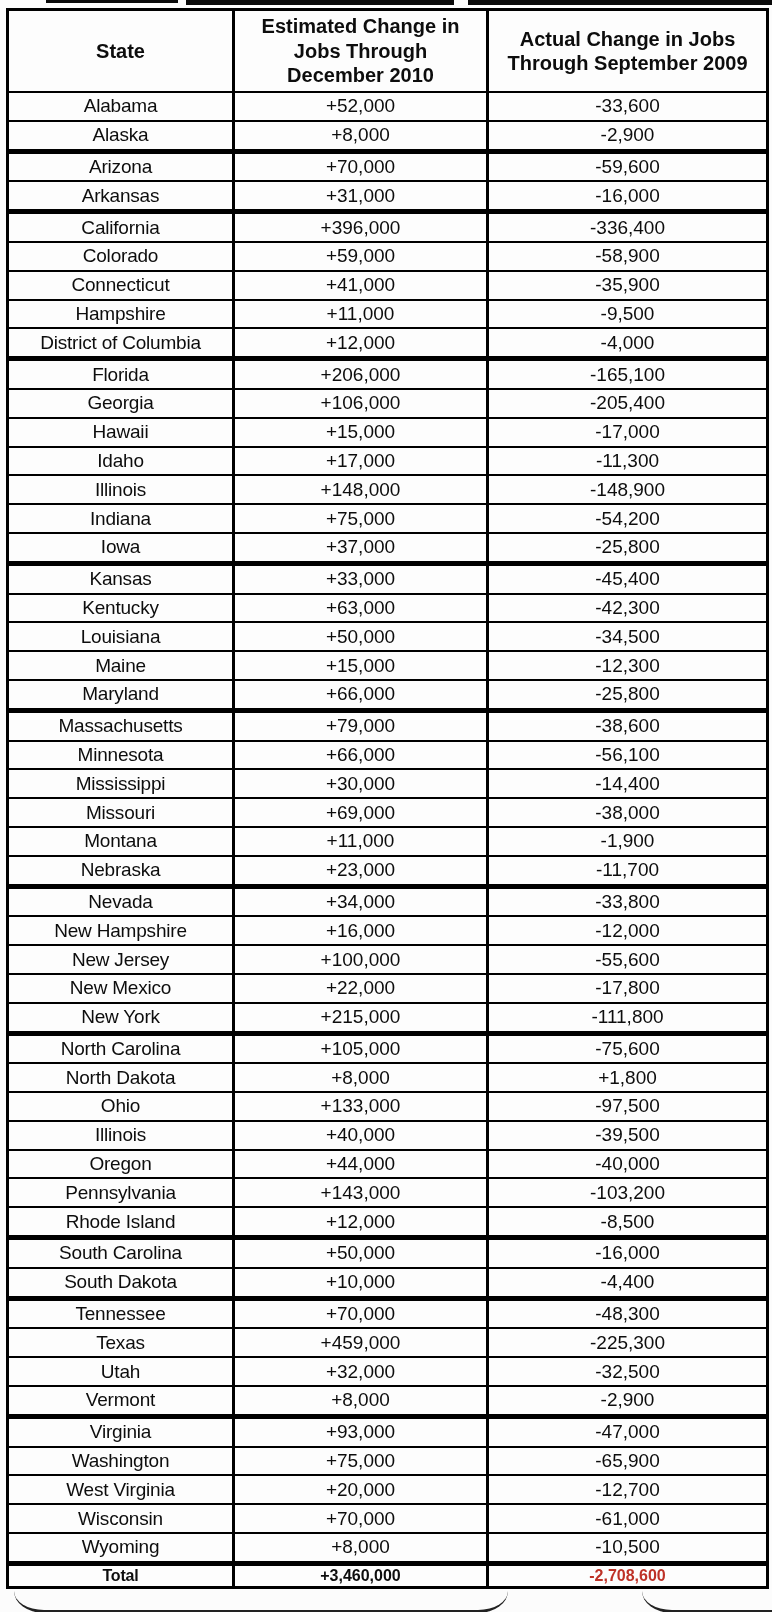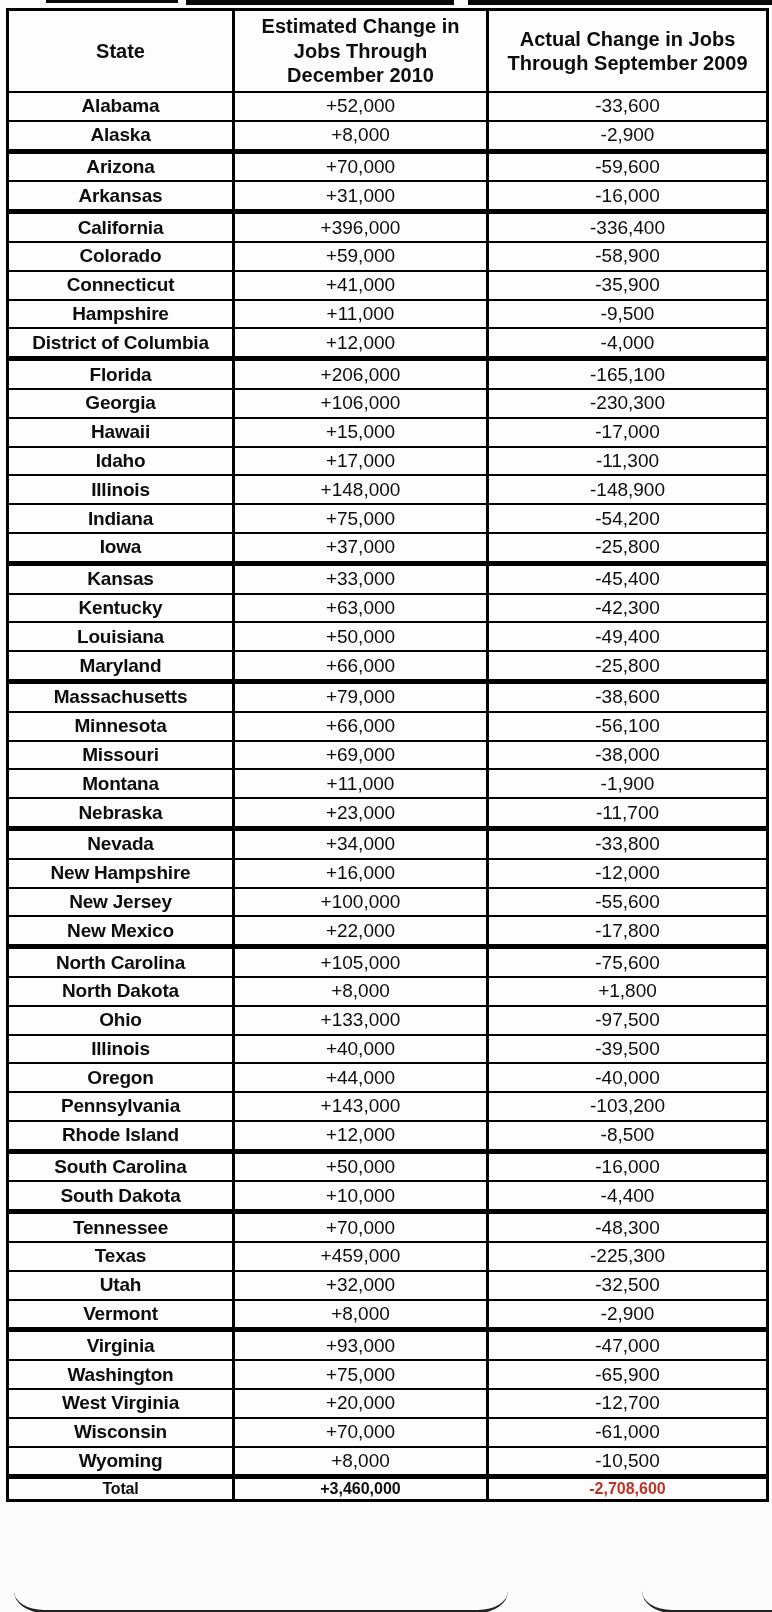--- a/index.html
+++ b/index.html
@@ -41,21 +41,21 @@
     line-height: 1.22;
     height: 74px;
     padding: 3px 16px;
     white-space: normal;
   }
   tbody td {
     height: 26.8px;
     font-size: 19px;
     padding: 0 4px;
   }
-  td.state { font-weight: bold; letter-spacing: -0.2px; }
+  td.state { font-weight: normal; letter-spacing: -0.2px; }
   tr.group-break td { border-top-width: 5px; }
   tr.total-row td { font-weight: bold; }
   tr.total-row td.actual { color: var(--total-red, #be3227); }
   
   .top-artifact {
     position: absolute; top: 0; background: #0a0a0a;
   }
   #top-art-1 { left: 46px;  width: 132px; height: 3px; }
   #top-art-2 { left: 186px; width: 268px; height: 5px; }
   #top-art-3 { left: 468px; width: 304px; height: 5px; }
@@ -143,21 +143,21 @@
     <td class="actual">-4,000</td>
   </tr>
       <tr class="group-break">
     <td class="state">Florida</td>
     <td class="estimated">+206,000</td>
     <td class="actual">-165,100</td>
   </tr>
       <tr>
     <td class="state">Georgia</td>
     <td class="estimated">+106,000</td>
-    <td class="actual">-230,300</td>
+    <td class="actual">-205,400</td>
   </tr>
       <tr>
     <td class="state">Hawaii</td>
     <td class="estimated">+15,000</td>
     <td class="actual">-17,000</td>
   </tr>
       <tr>
     <td class="state">Idaho</td>
     <td class="estimated">+17,000</td>
     <td class="actual">-11,300</td>
@@ -183,38 +183,48 @@
     <td class="actual">-45,400</td>
   </tr>
       <tr>
     <td class="state">Kentucky</td>
     <td class="estimated">+63,000</td>
     <td class="actual">-42,300</td>
   </tr>
       <tr>
     <td class="state">Louisiana</td>
     <td class="estimated">+50,000</td>
-    <td class="actual">-49,400</td>
+    <td class="actual">-34,500</td>
+  </tr>
+      <tr>
+    <td class="state">Maine</td>
+    <td class="estimated">+15,000</td>
+    <td class="actual">-12,300</td>
   </tr>
       <tr>
     <td class="state">Maryland</td>
     <td class="estimated">+66,000</td>
     <td class="actual">-25,800</td>
   </tr>
       <tr class="group-break">
     <td class="state">Massachusetts</td>
     <td class="estimated">+79,000</td>
     <td class="actual">-38,600</td>
   </tr>
       <tr>
     <td class="state">Minnesota</td>
     <td class="estimated">+66,000</td>
     <td class="actual">-56,100</td>
   </tr>
       <tr>
+    <td class="state">Mississippi</td>
+    <td class="estimated">+30,000</td>
+    <td class="actual">-14,400</td>
+  </tr>
+      <tr>
     <td class="state">Missouri</td>
     <td class="estimated">+69,000</td>
     <td class="actual">-38,000</td>
   </tr>
       <tr>
     <td class="state">Montana</td>
     <td class="estimated">+11,000</td>
     <td class="actual">-1,900</td>
   </tr>
       <tr>
@@ -234,20 +244,25 @@
   </tr>
       <tr>
     <td class="state">New Jersey</td>
     <td class="estimated">+100,000</td>
     <td class="actual">-55,600</td>
   </tr>
       <tr>
     <td class="state">New Mexico</td>
     <td class="estimated">+22,000</td>
     <td class="actual">-17,800</td>
+  </tr>
+      <tr>
+    <td class="state">New York</td>
+    <td class="estimated">+215,000</td>
+    <td class="actual">-111,800</td>
   </tr>
       <tr class="group-break">
     <td class="state">North Carolina</td>
     <td class="estimated">+105,000</td>
     <td class="actual">-75,600</td>
   </tr>
       <tr>
     <td class="state">North Dakota</td>
     <td class="estimated">+8,000</td>
     <td class="actual">+1,800</td>

